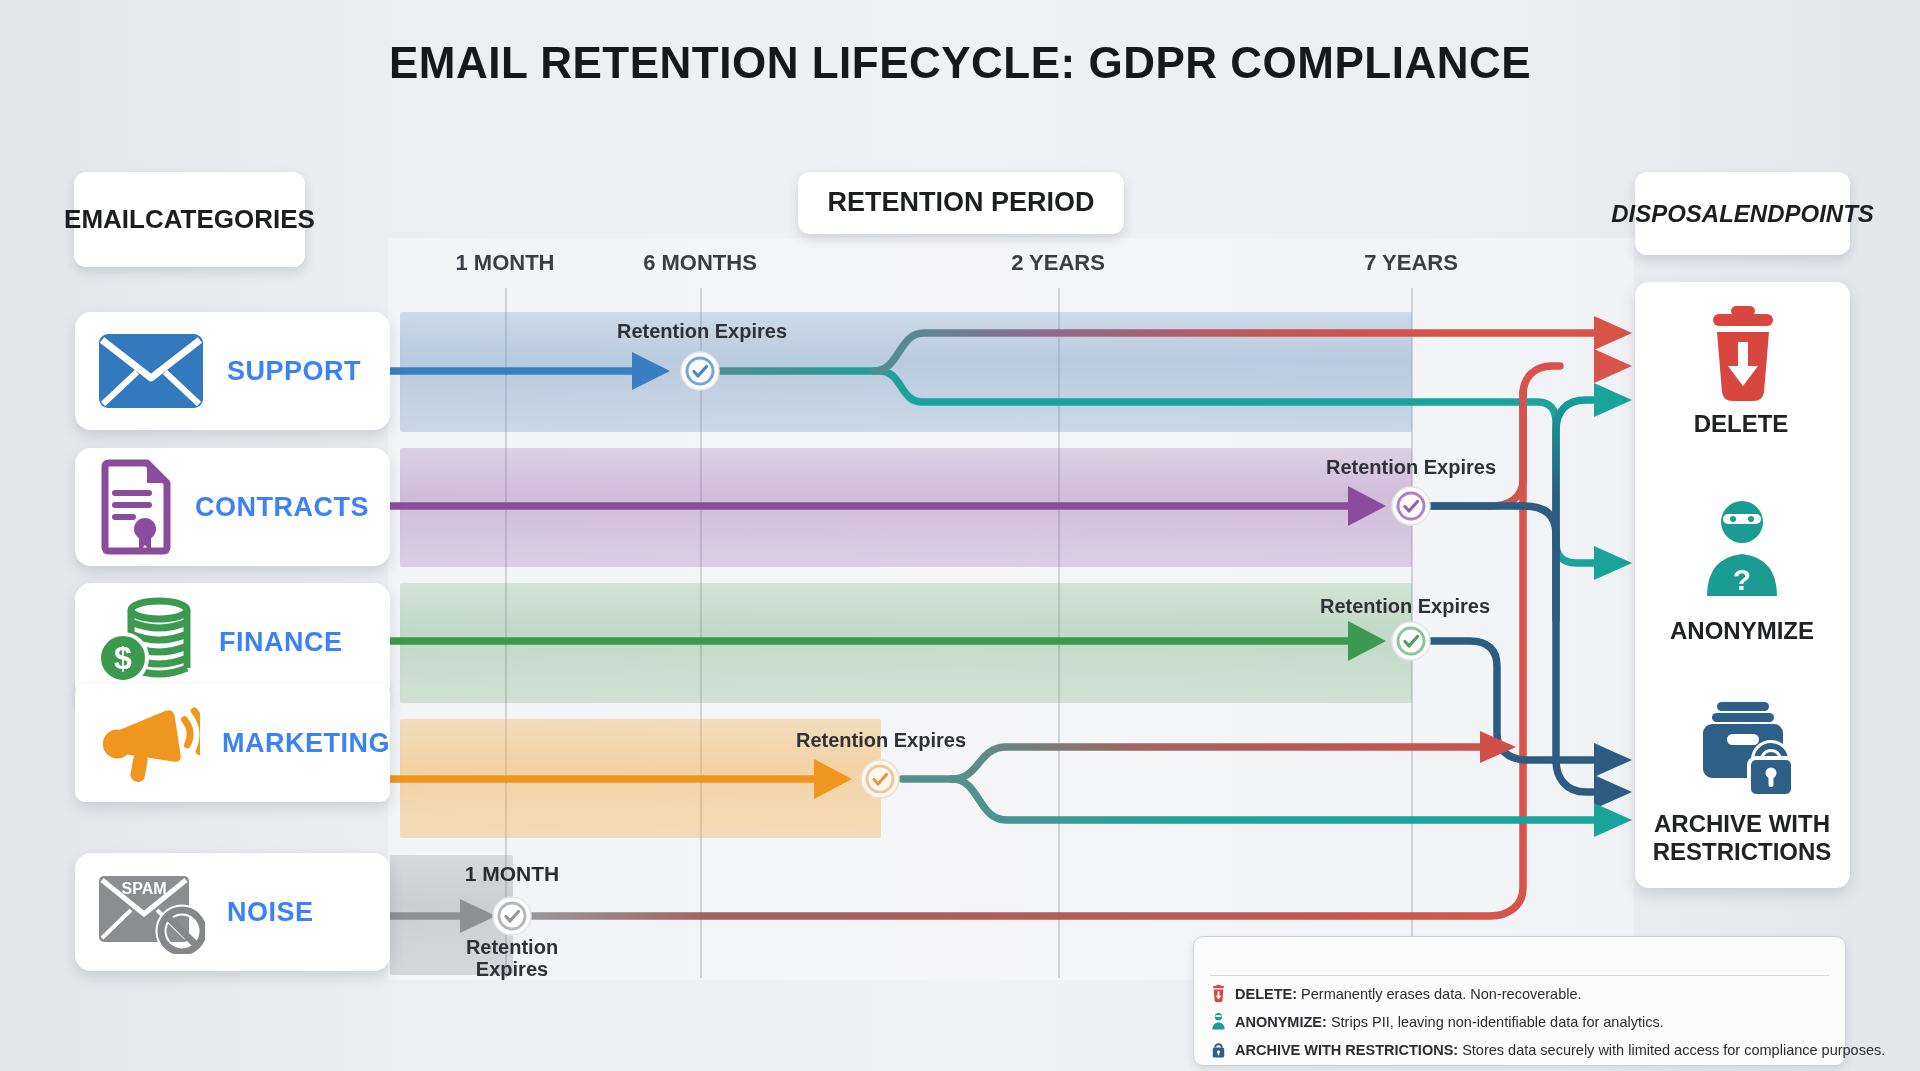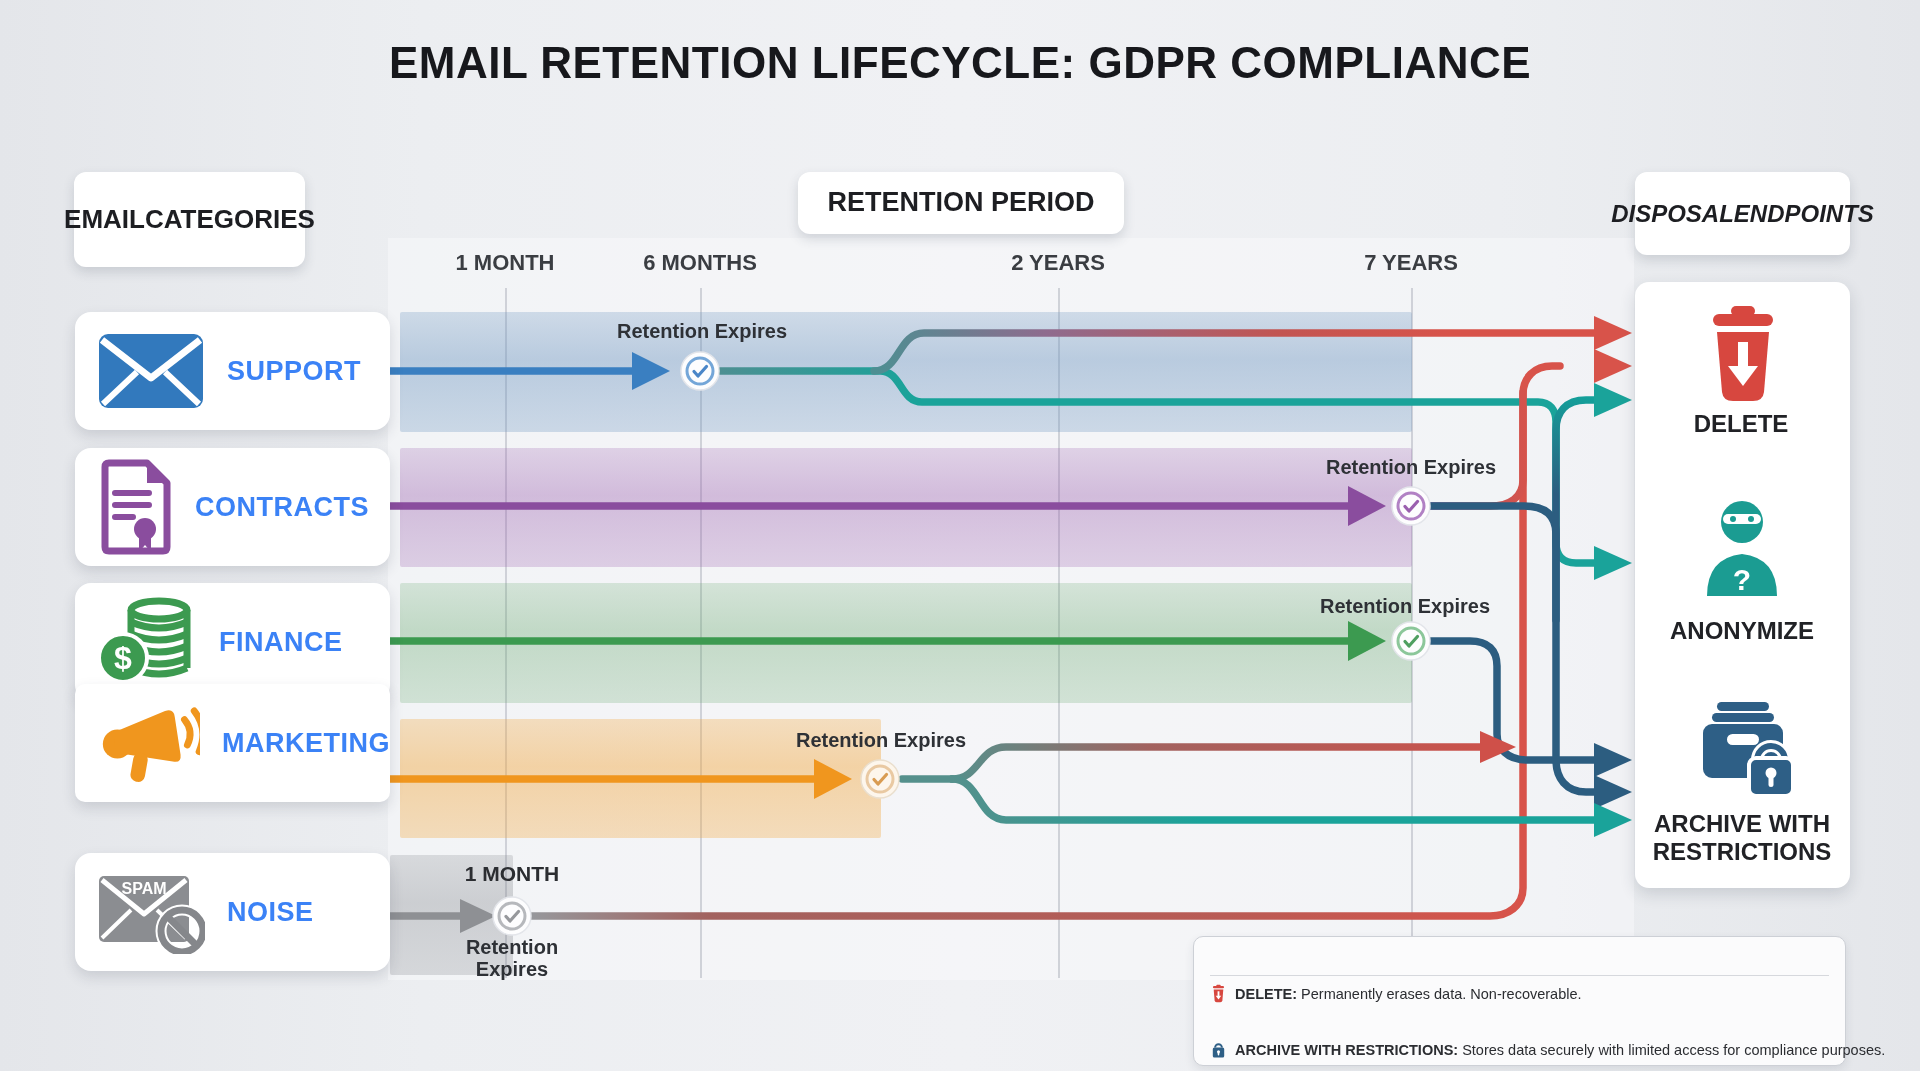--- a/index.html
+++ b/index.html
@@ -282,20 +282,28 @@
       <svg width="17" height="19" viewBox="0 0 92 100">
         <rect x="34" y="2" width="24" height="10" rx="5" fill="#d7473f"></rect>
           <rect x="16" y="10" width="60" height="12" rx="6" fill="#d7473f"></rect>
         <path d="M20 28 H72 L67 88 Q66 97 56 97 H36 Q26 97 25 88 Z" fill="#d7473f"></path>
         <rect x="41" y="38" width="10" height="26" fill="#fff"></rect>
           <path d="M31 62 H61 L46 82 Z" fill="#fff"></path>
       </svg>
       <span><b>DELETE:</b> <span>Permanently erases data. Non-recoverable.</span></span>
     </div>
 
+    <div class="abs legend-row" style="top:75px;">
+      <svg width="17" height="19" viewBox="0 0 98 108">
+        <circle cx="49" cy="26" r="21" fill="#1b9c92"></circle>
+          <rect x="30" y="18" width="38" height="10" rx="5" fill="#fff"></rect>
+        <path d="M14 100 Q14 62 49 58 Q84 62 84 100 Z" fill="#1b9c92"></path>
+      </svg>
+      <span><b>ANONYMIZE:</b> <span>Strips PII, leaving non-identifiable data for analytics.</span></span>
+    </div>
 
     <div class="abs legend-row" style="top:103px;">
       <svg width="17" height="19" viewBox="0 0 80 100">
         <path d="M22 40 a18 18 0 0 1 36 0" fill="none" stroke="#2e5f86" stroke-width="10"></path>
         <rect x="10" y="40" width="60" height="52" rx="8" fill="#2e5f86"></rect>
         <circle cx="40" cy="62" r="8" fill="#fff"></circle>
           <rect x="36" y="66" width="8" height="16" rx="4" fill="#fff"></rect>
       </svg>
       <span><b>ARCHIVE WITH RESTRICTIONS:</b> <span>Stores data securely with limited access for compliance purposes.</span></span>
     </div>

